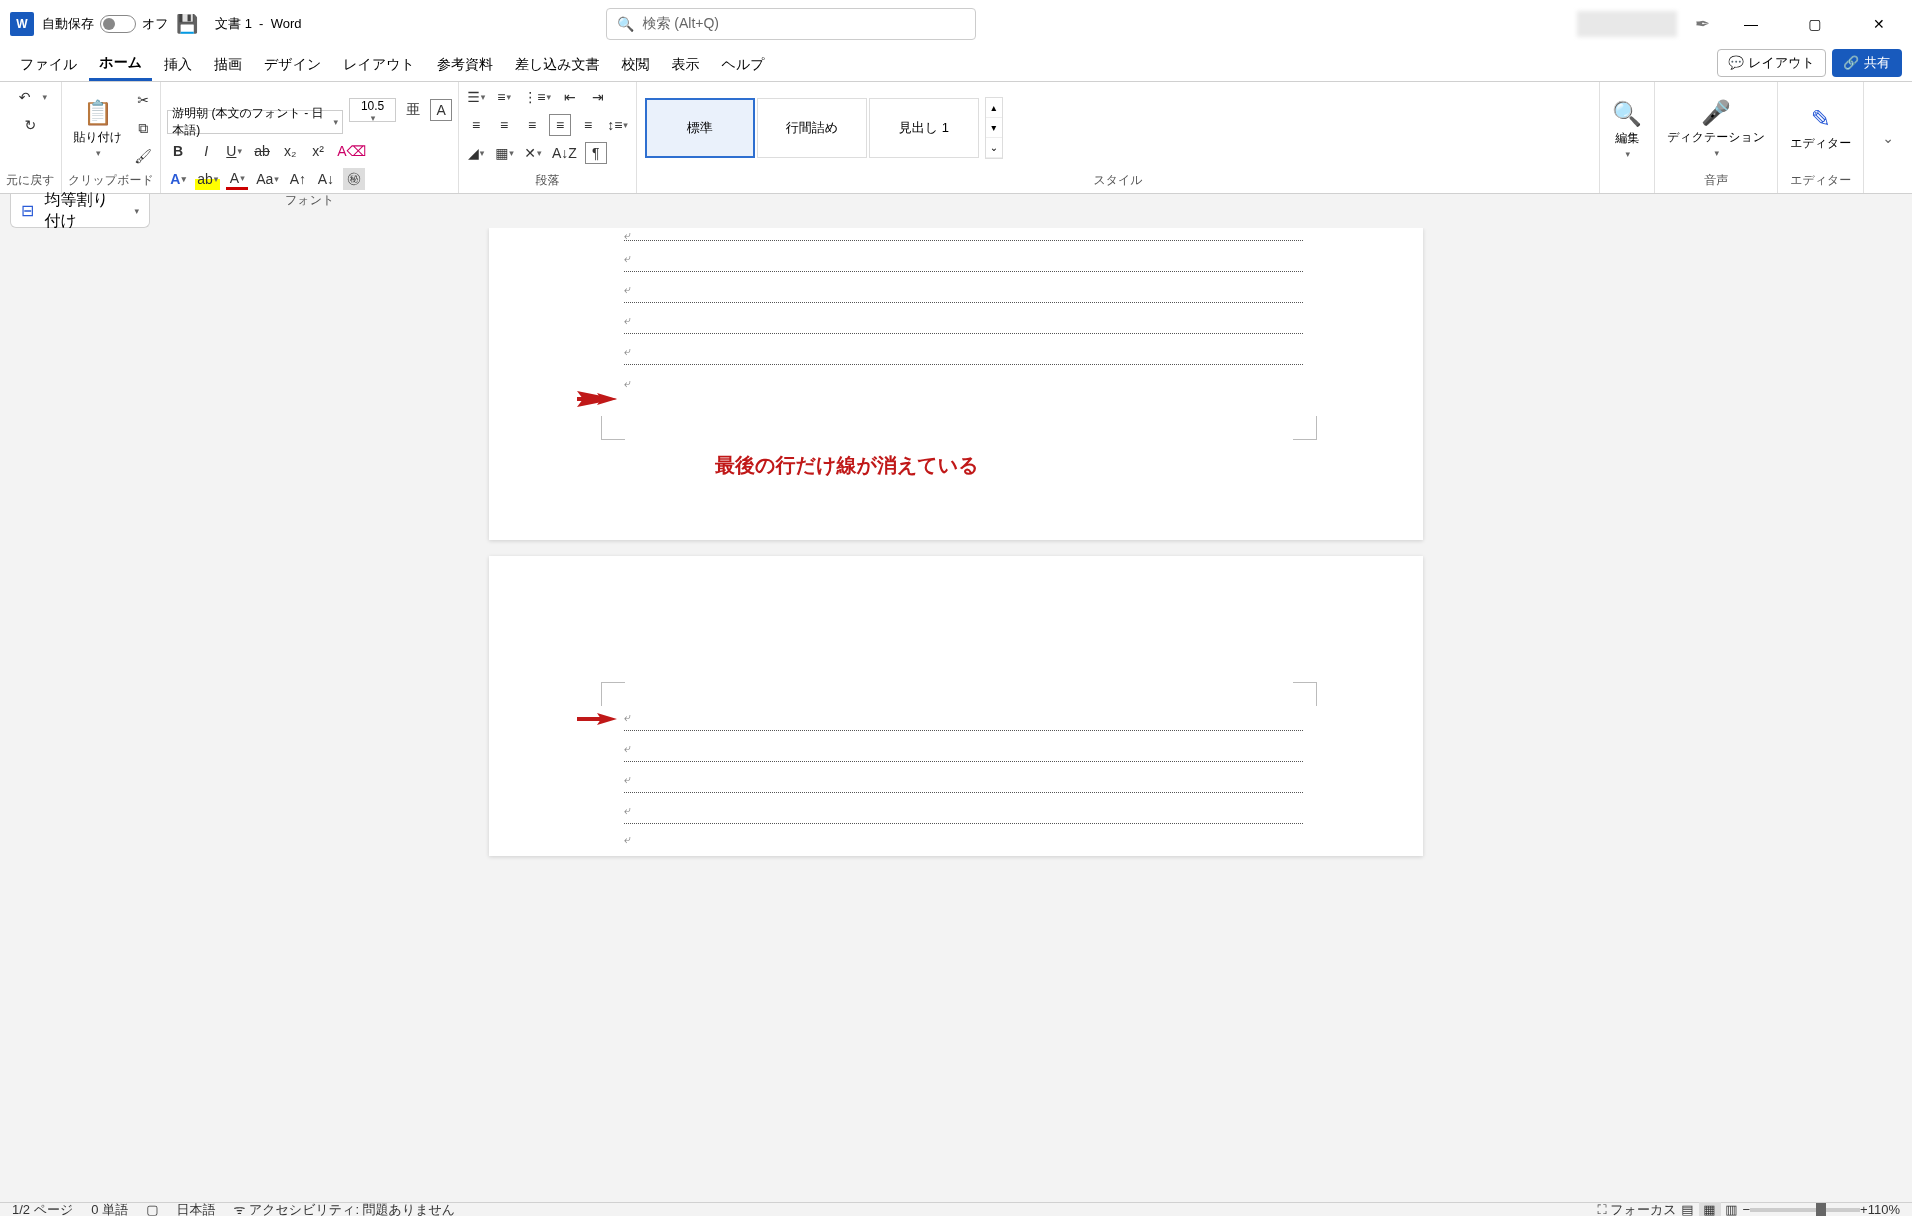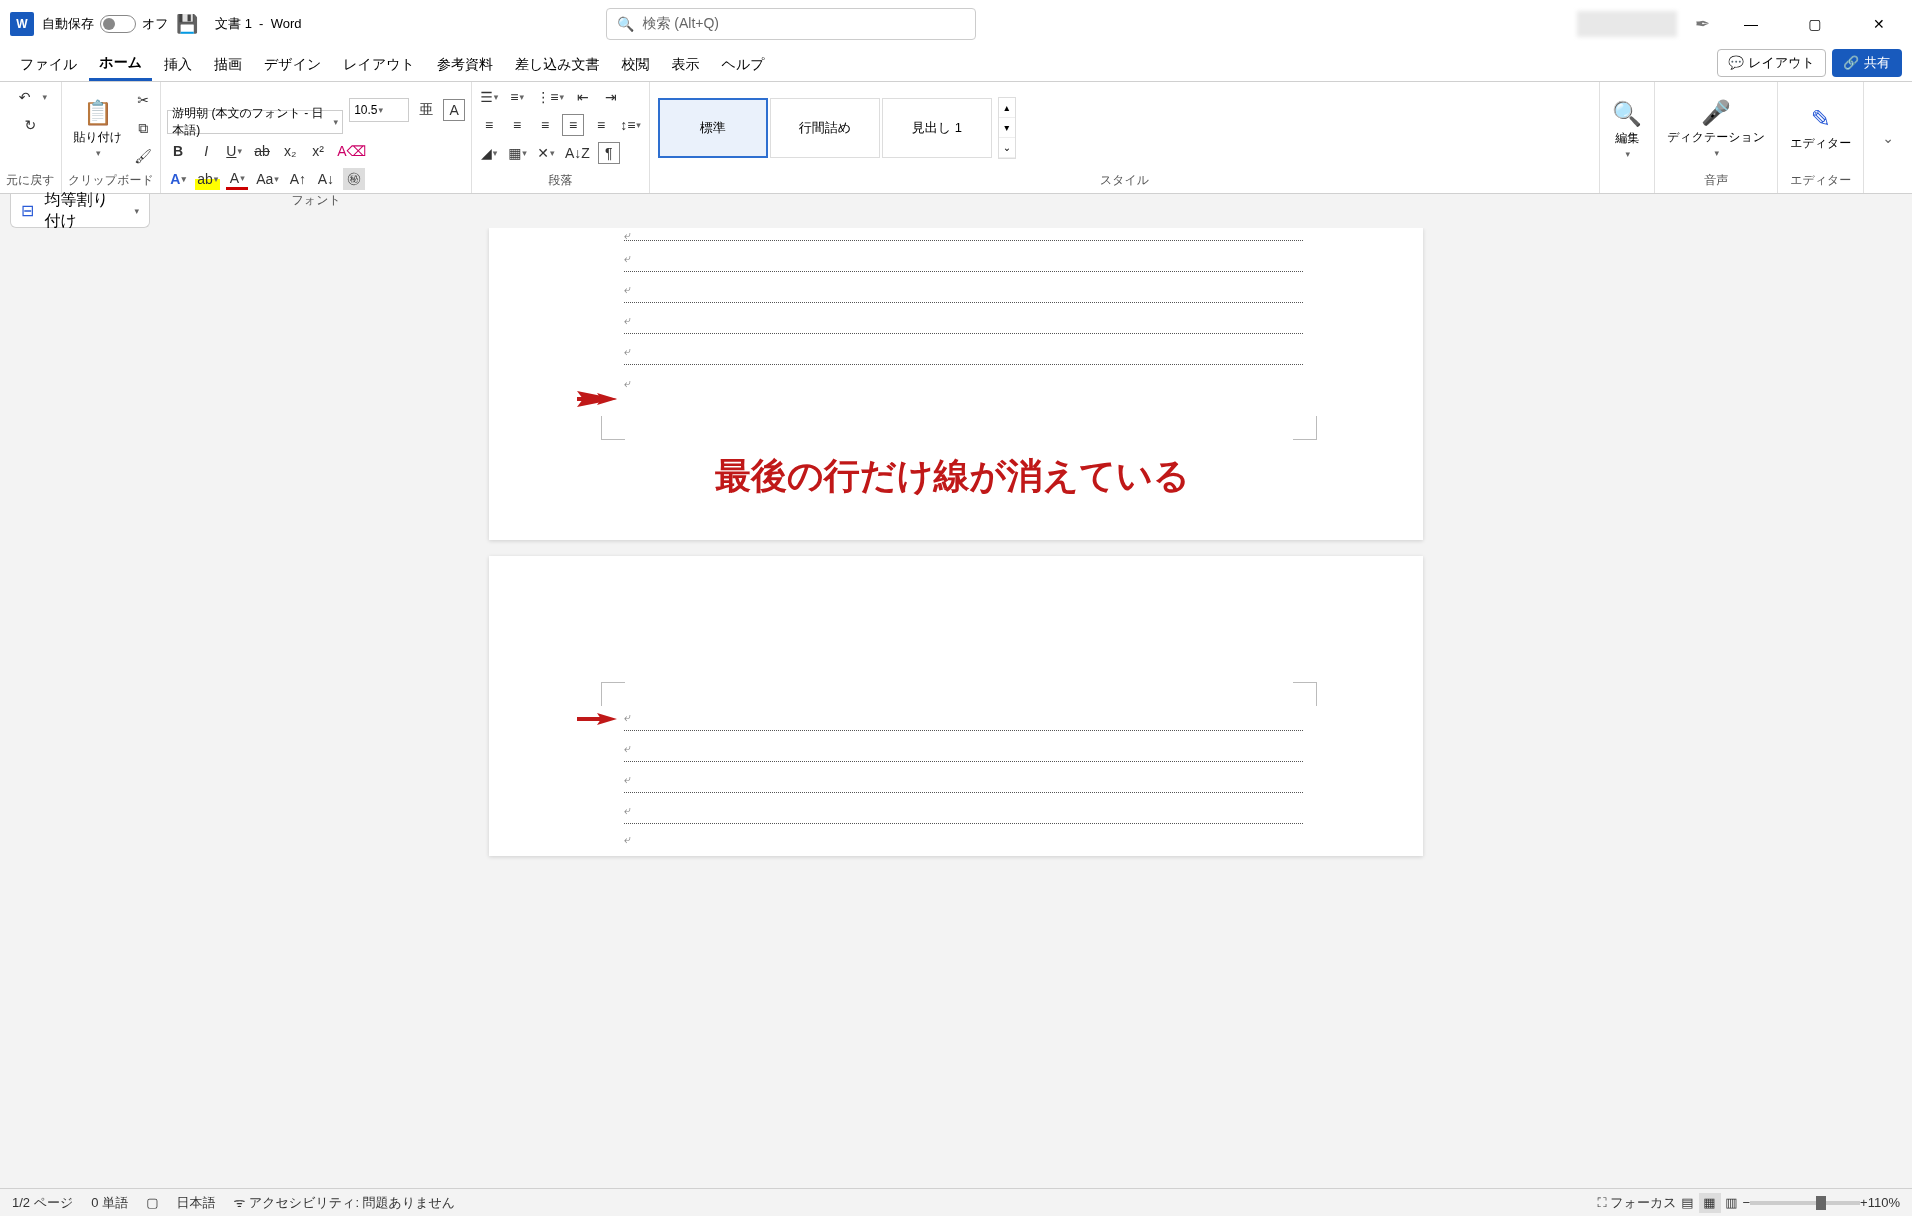--- a/index.html
+++ b/index.html
@@ -25,41 +25,41 @@
 .group { border-right: 1px solid #e0e0e0; display: flex; flex-direction: column; padding: 4px 6px 2px 6px; }
 .group-body { flex: 1; display: flex; align-items: center; gap: 4px; }
 .group-label { text-align: center; font-size: 12px; color: #555; padding: 2px 0; position: relative; }
 .col { display: flex; flex-direction: column; gap: 6px; align-items: center; }
 .row { display: flex; gap: 6px; align-items: center; }
 .icnbtn { min-width: 22px; height: 22px; display: flex; align-items: center; justify-content: center; font-size: 14px; color: #333; cursor: pointer; padding: 0 2px; }
 .bigbtn { display: flex; flex-direction: column; align-items: center; gap: 2px; padding: 4px 6px; font-size: 12px; }
 .bigbtn .ic { font-size: 24px; }
 .fontbox { border: 1px solid #ccc; height: 24px; font-size: 12px; padding: 0 4px; display: flex; align-items: center; }
 .fontname { width: 176px; margin-top: 24px; }
-.fontsize { width: 60px; }
+.fontsize { width: 47px; flex-direction: column; }
 .styles-gallery { display: flex; gap: 2px; padding: 2px; }
 .style-item { width: 110px; height: 60px; border: 1px solid #ddd; display: flex; align-items: center; justify-content: center; font-size: 13px; }
 .style-item.sel { border: 2px solid #2e6fd0; background: #eaf1fb; }
 .style-scroll { display: flex; flex-direction: column; border: 1px solid #ddd; }
 .style-scroll div { width: 16px; height: 20px; display: flex; align-items: center; justify-content: center; font-size: 10px; border-bottom: 1px solid #eee; }
 .qat2 { height: 34px; background: #fff; border: 1px solid #d0d0d0; border-top: none; margin: 0 10px; border-radius: 0 0 6px 6px; display: flex; align-items: center; padding: 0 10px; gap: 10px; width: 140px; }
 .doc-area { flex: 1; overflow: hidden; background: #f3f3f3; display: flex; flex-direction: column; align-items: center; position: relative; }
 .page { width: 934px; background: #fff; box-shadow: 0 1px 4px rgba(0,0,0,0.15); position: relative; }
 .page1 { height: 312px; margin-top: 0; }
 .page2 { height: 300px; margin-top: 16px; }
 .page-content { position: absolute; left: 135px; right: 120px; }
 .dotline { border-bottom: 1px dotted #555; height: 31px; position: relative; }
 .para-mark { position: absolute; left: 0; bottom: 6px; font-size: 12px; color: #888; }
 .crop-tl, .crop-br { position: absolute; width: 24px; height: 24px; }
 .crop-tl { border-left: 1px solid #bbb; border-top: 1px solid #bbb; }
 .crop-br { border-right: 1px solid #bbb; border-top: 1px solid #bbb; }
 .arrow { position: absolute; width: 40px; height: 16px; }
 .arrow svg { width: 100%; height: 100%; }
-.annotation { position: absolute; color: #c01818; font-size: 36px; font-weight: 600; }
-.statusbar { height: 28px; background: #f3f3f3; border-top: 1px solid #d0d0d0; display: flex; align-items: center; padding: 0 12px; gap: 18px; font-size: 13px; color: #333; }
+.annotation { position: absolute; color: #c01818; font-size: 20px; font-weight: 600; }
+.statusbar { height: 14px; background: #f3f3f3; border-top: 1px solid #d0d0d0; display: flex; align-items: center; padding: 0 12px; gap: 18px; font-size: 13px; color: #333; }
 .sb-right { margin-left: auto; display: flex; align-items: center; }
 .zoom-slider { width: 110px; height: 4px; background: #ccc; position: relative; }
 .zoom-slider::after { content: ''; position: absolute; width: 10px; height: 14px; background: #666; left: 60%; top: -5px; }
 .viewbtn { width: 22px; height: 20px; border: 1px solid transparent; display: flex; align-items: center; justify-content: center; font-size: 13px; }
 .viewbtn.active { background: #ddd; }
 .chev { font-size: 9px; color: #666; margin-left: 1px; }
 .ribbon-collapse { margin-left: auto; align-self: center; padding: 0 18px; font-size: 14px; color: #666; }
 </style>
 </head>
 <body>

